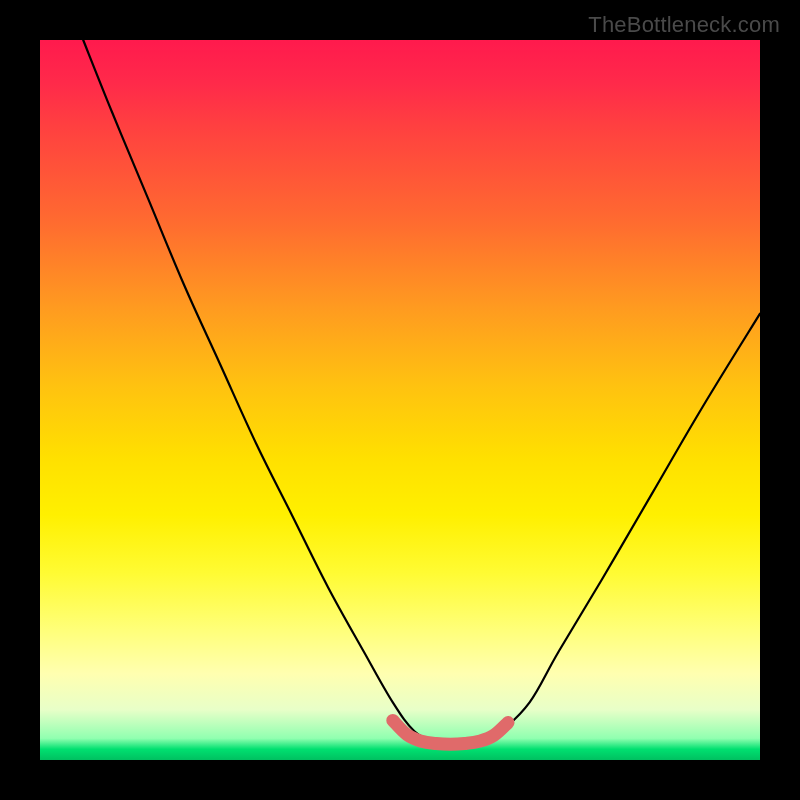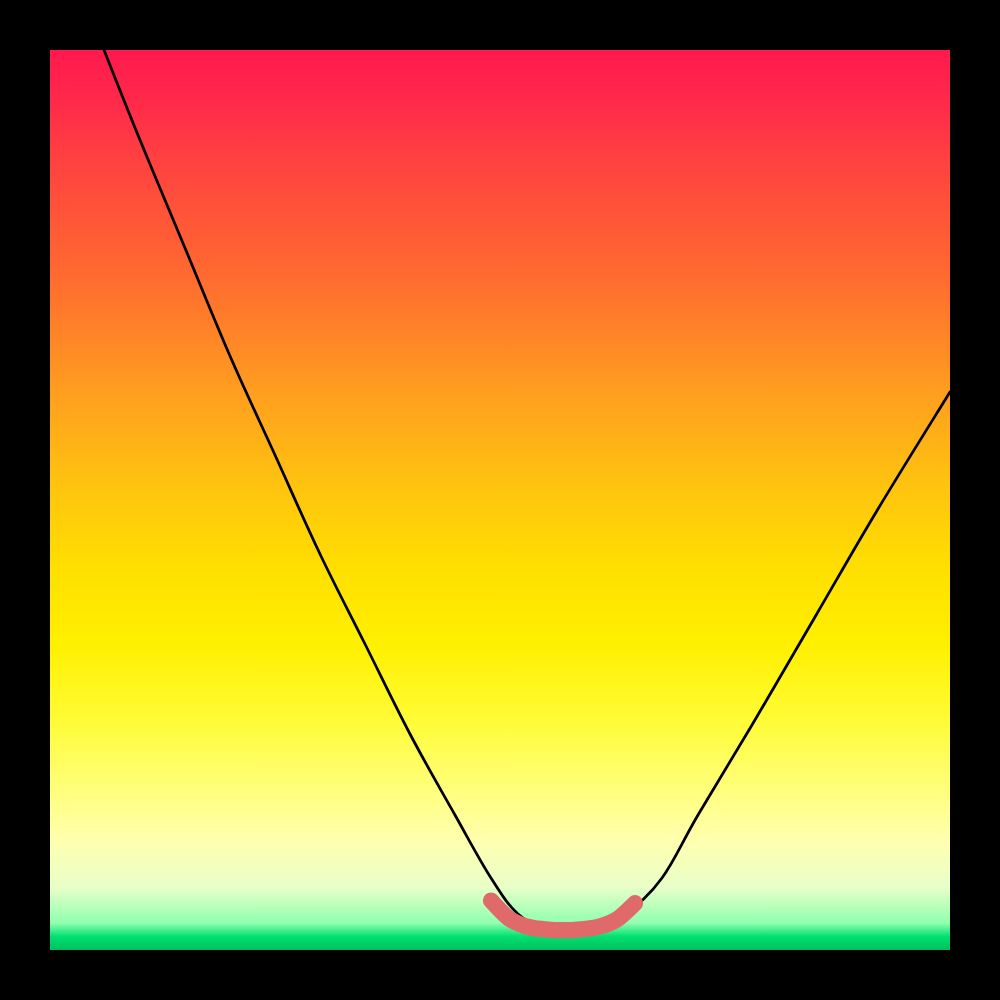--- a/index.html
+++ b/index.html
@@ -57,13 +57,14 @@
 <body>
 
 <div class="canvas">
   <div class="plot-area"></div>
 
   <svg class="overlay" viewBox="0 0 720 720" preserveAspectRatio="none">
     <path id="curve-path" fill="none" stroke="#000" stroke-width="2.2" stroke-linecap="round" d="M 43.20 0.00 C 48.38 12.96, 60.34 43.49, 72.00 72.00 C 83.66 100.51, 95.04 127.30, 108.00 158.40 C 120.96 189.50, 131.04 214.99, 144.00 244.80 C 156.96 274.61, 167.04 295.49, 180.00 324.00 C 192.96 352.51, 203.04 375.98, 216.00 403.20 C 228.96 430.42, 239.04 449.28, 252.00 475.20 C 264.96 501.12, 275.04 522.58, 288.00 547.20 C 300.96 571.82, 312.34 591.26, 324.00 612.00 C 335.66 632.74, 343.73 648.14, 352.80 662.40 C 361.87 676.66, 366.62 684.07, 374.40 691.20 C 382.18 698.33, 388.22 699.67, 396.00 702.00 C 403.78 704.33, 409.82 704.16, 417.60 704.16 C 425.38 704.16, 431.42 704.33, 439.20 702.00 C 446.98 699.67, 451.73 698.33, 460.80 691.20 C 469.87 684.07, 479.23 676.66, 489.60 662.40 C 499.97 648.14, 505.44 634.03, 518.40 612.00 C 531.36 589.97, 544.75 568.51, 561.60 540.00 C 578.45 511.49, 593.86 484.70, 612.00 453.60 C 630.14 422.50, 642.96 399.60, 662.40 367.20 C 681.84 334.80, 709.63 290.45, 720.00 273.60"></path>
     <path id="highlight-path" fill="none" stroke="#e06a6a" stroke-width="13" stroke-linecap="round" stroke-linejoin="round" d="M 352.80 680.40 C 355.39 682.99, 362.02 691.04, 367.20 694.80 C 372.38 698.56, 376.42 699.72, 381.60 701.28 C 386.78 702.84, 390.82 702.92, 396.00 703.44 C 401.18 703.96, 405.22 704.16, 410.40 704.16 C 415.58 704.16, 419.62 703.96, 424.80 703.44 C 429.98 702.92, 434.02 702.71, 439.20 701.28 C 444.38 699.85, 448.42 698.89, 453.60 695.52 C 458.78 692.15, 465.41 684.89, 468.00 682.56"></path>
   </svg>
 
+  <div class="watermark">TheBottleneck.com</div>
 </div>
 
 </body></html>

